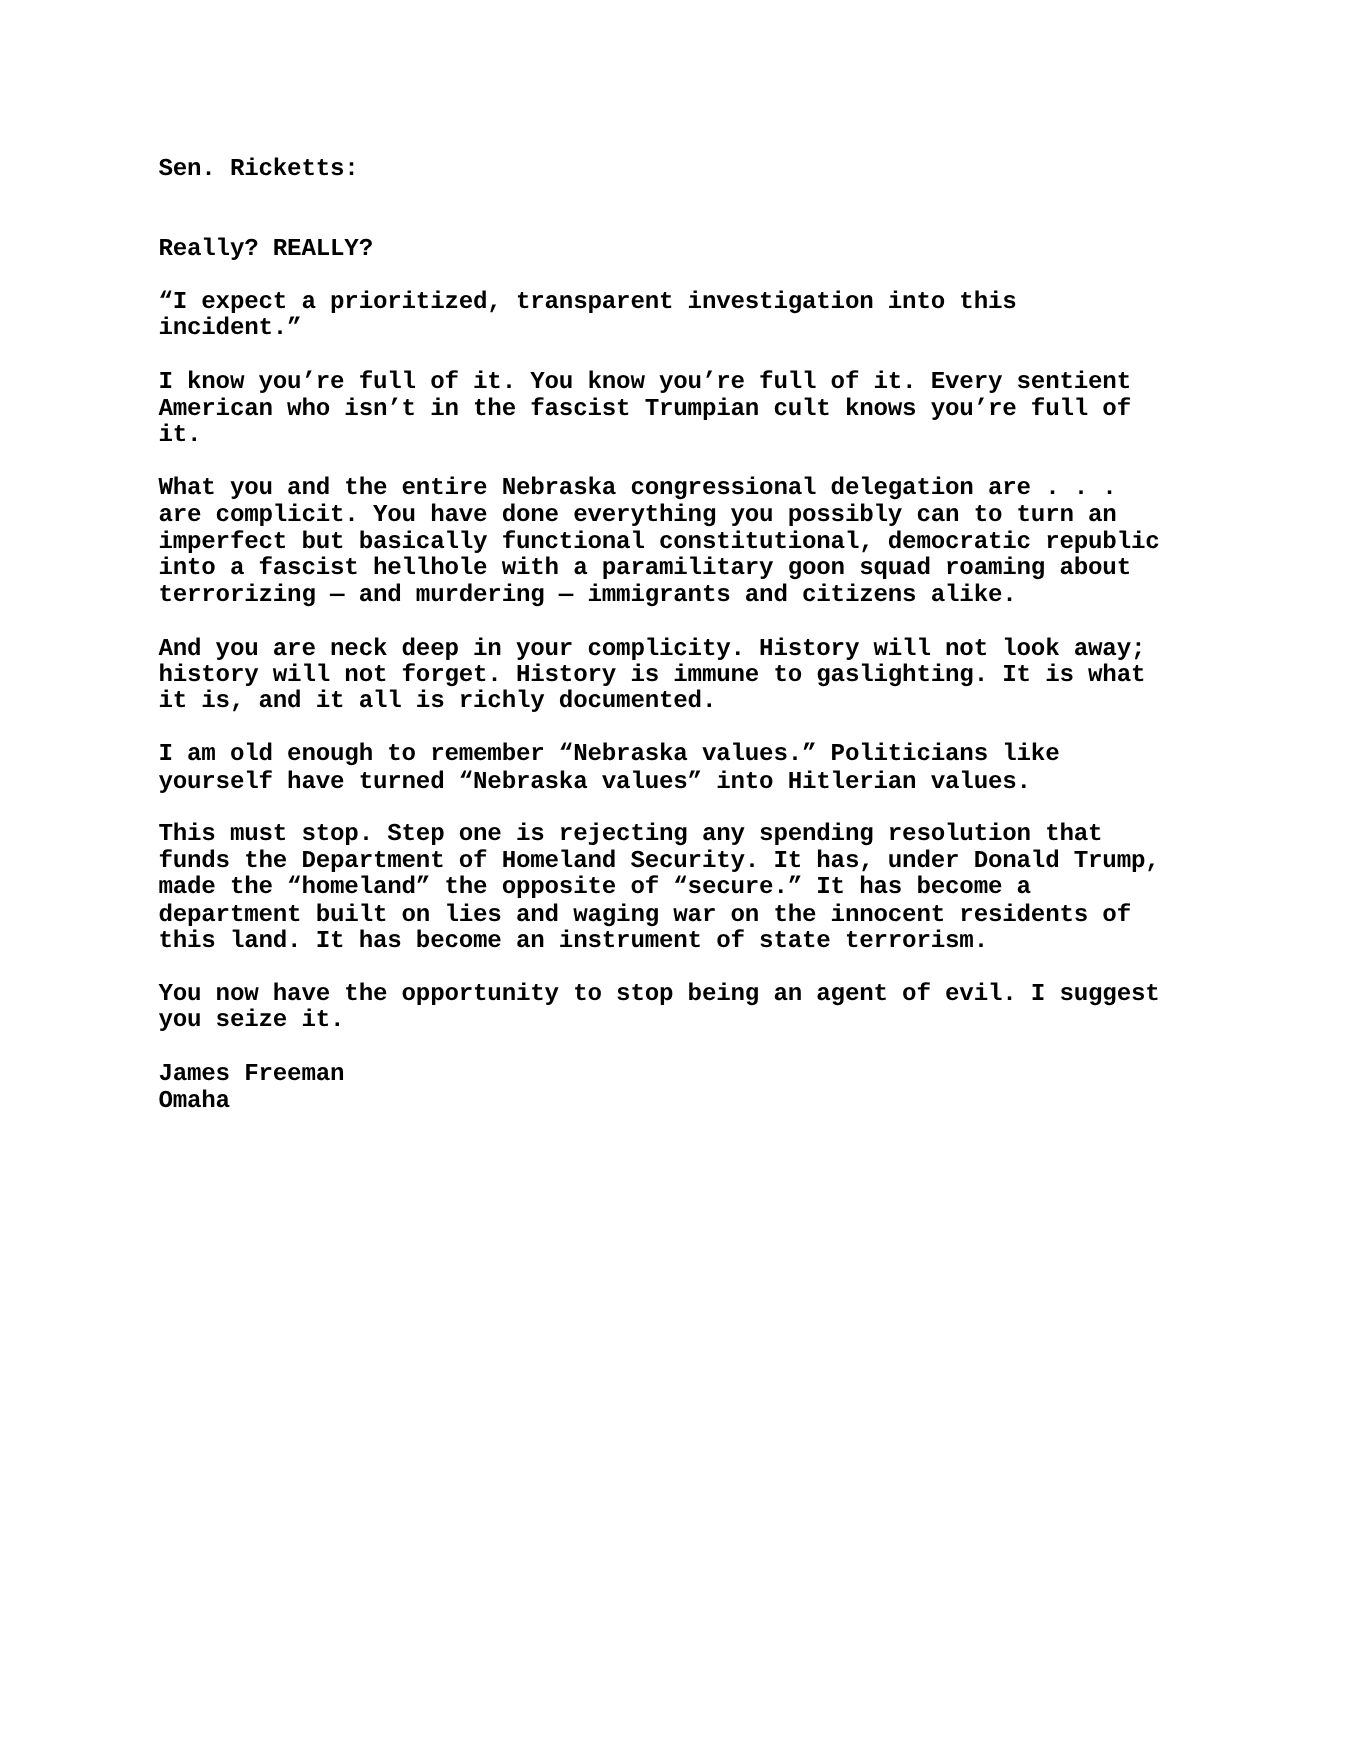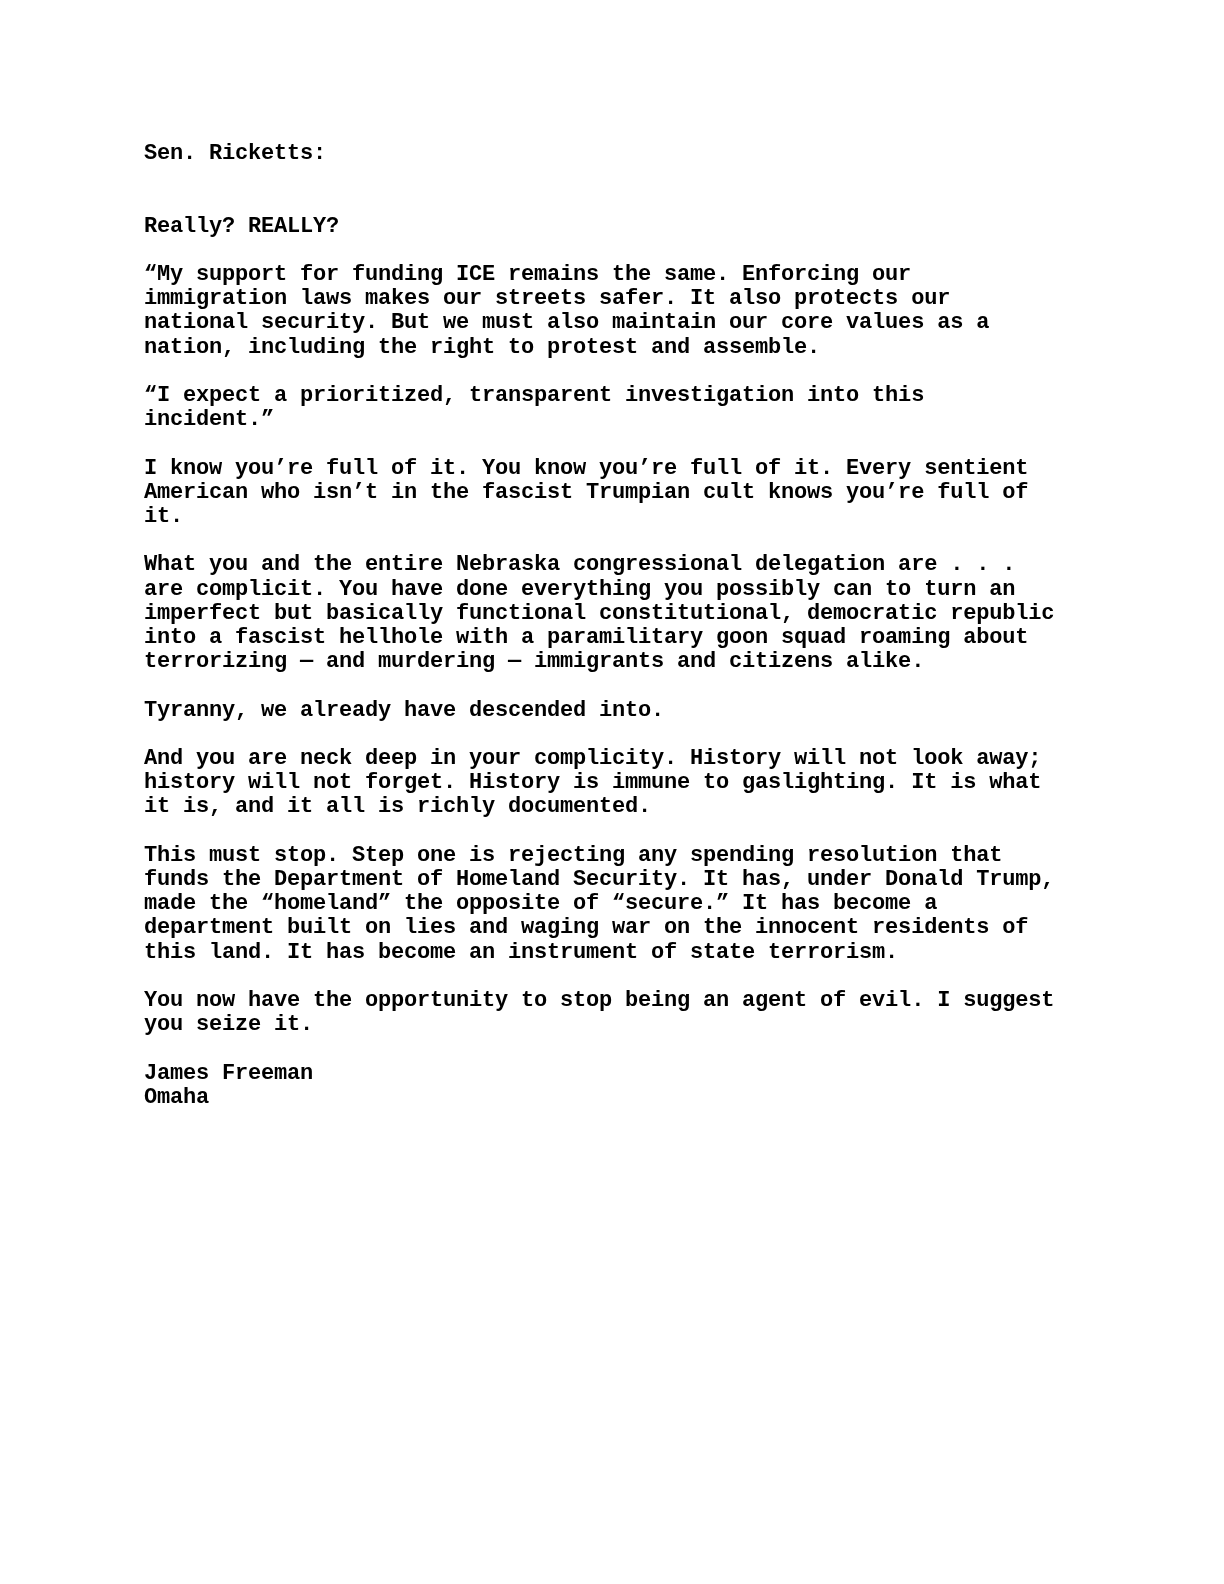--- a/index.html
+++ b/index.html
@@ -32,38 +32,35 @@
   .signature {
     margin-bottom: 17px;
   }
 </style>
 </head>
 <body>
 
 <div class="page">
   <div class="para salutation">Sen. Ricketts:</div>
   <div class="para">Really? REALLY?</div>
-  <div class="para">“My support for funding ICE remains the same. Enforcing our
-immigration laws makes our streets safer. It also protects our
-national security. But we must also maintain our core values as a
-nation, including the right to protest and assemble.</div>
   <div class="para">“I expect a prioritized, transparent investigation into this
 incident.”</div>
   <div class="para">I know you’re full of it. You know you’re full of it. Every sentient
 American who isn’t in the fascist Trumpian cult knows you’re full of
 it.</div>
   <div class="para">What you and the entire Nebraska congressional delegation are . . .
 are complicit. You have done everything you possibly can to turn an
 imperfect but basically functional constitutional, democratic republic
 into a fascist hellhole with a paramilitary goon squad roaming about
 terrorizing — and murdering — immigrants and citizens alike.</div>
-  <div class="para">Tyranny, we already have descended into.</div>
   <div class="para">And you are neck deep in your complicity. History will not look away;
 history will not forget. History is immune to gaslighting. It is what
 it is, and it all is richly documented.</div>
+  <div class="para">I am old enough to remember “Nebraska values.” Politicians like
+yourself have turned “Nebraska values” into Hitlerian values.</div>
   <div class="para">This must stop. Step one is rejecting any spending resolution that
 funds the Department of Homeland Security. It has, under Donald Trump,
 made the “homeland” the opposite of “secure.” It has become a
 department built on lies and waging war on the innocent residents of
 this land. It has become an instrument of state terrorism.</div>
   <div class="para">You now have the opportunity to stop being an agent of evil. I suggest
 you seize it.</div>
   <div class="para signature">James Freeman
 Omaha</div>
 </div>

